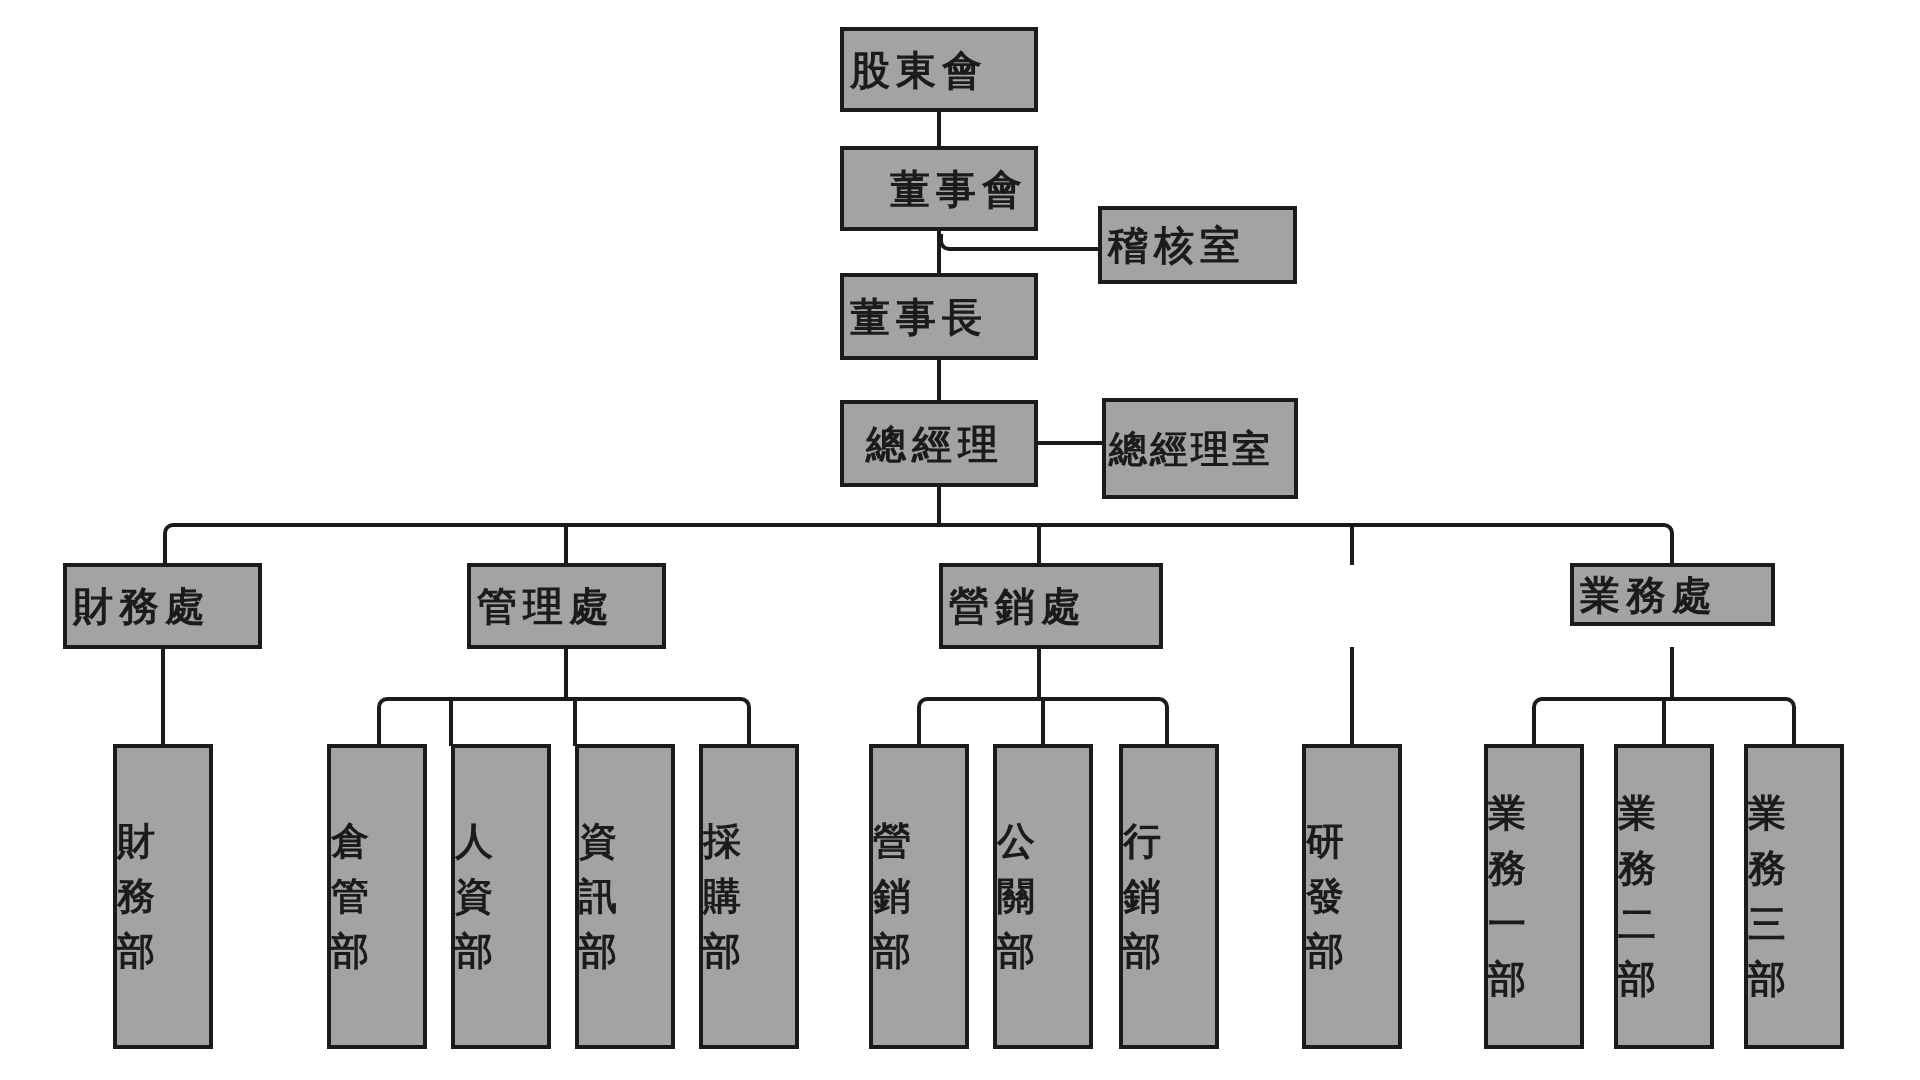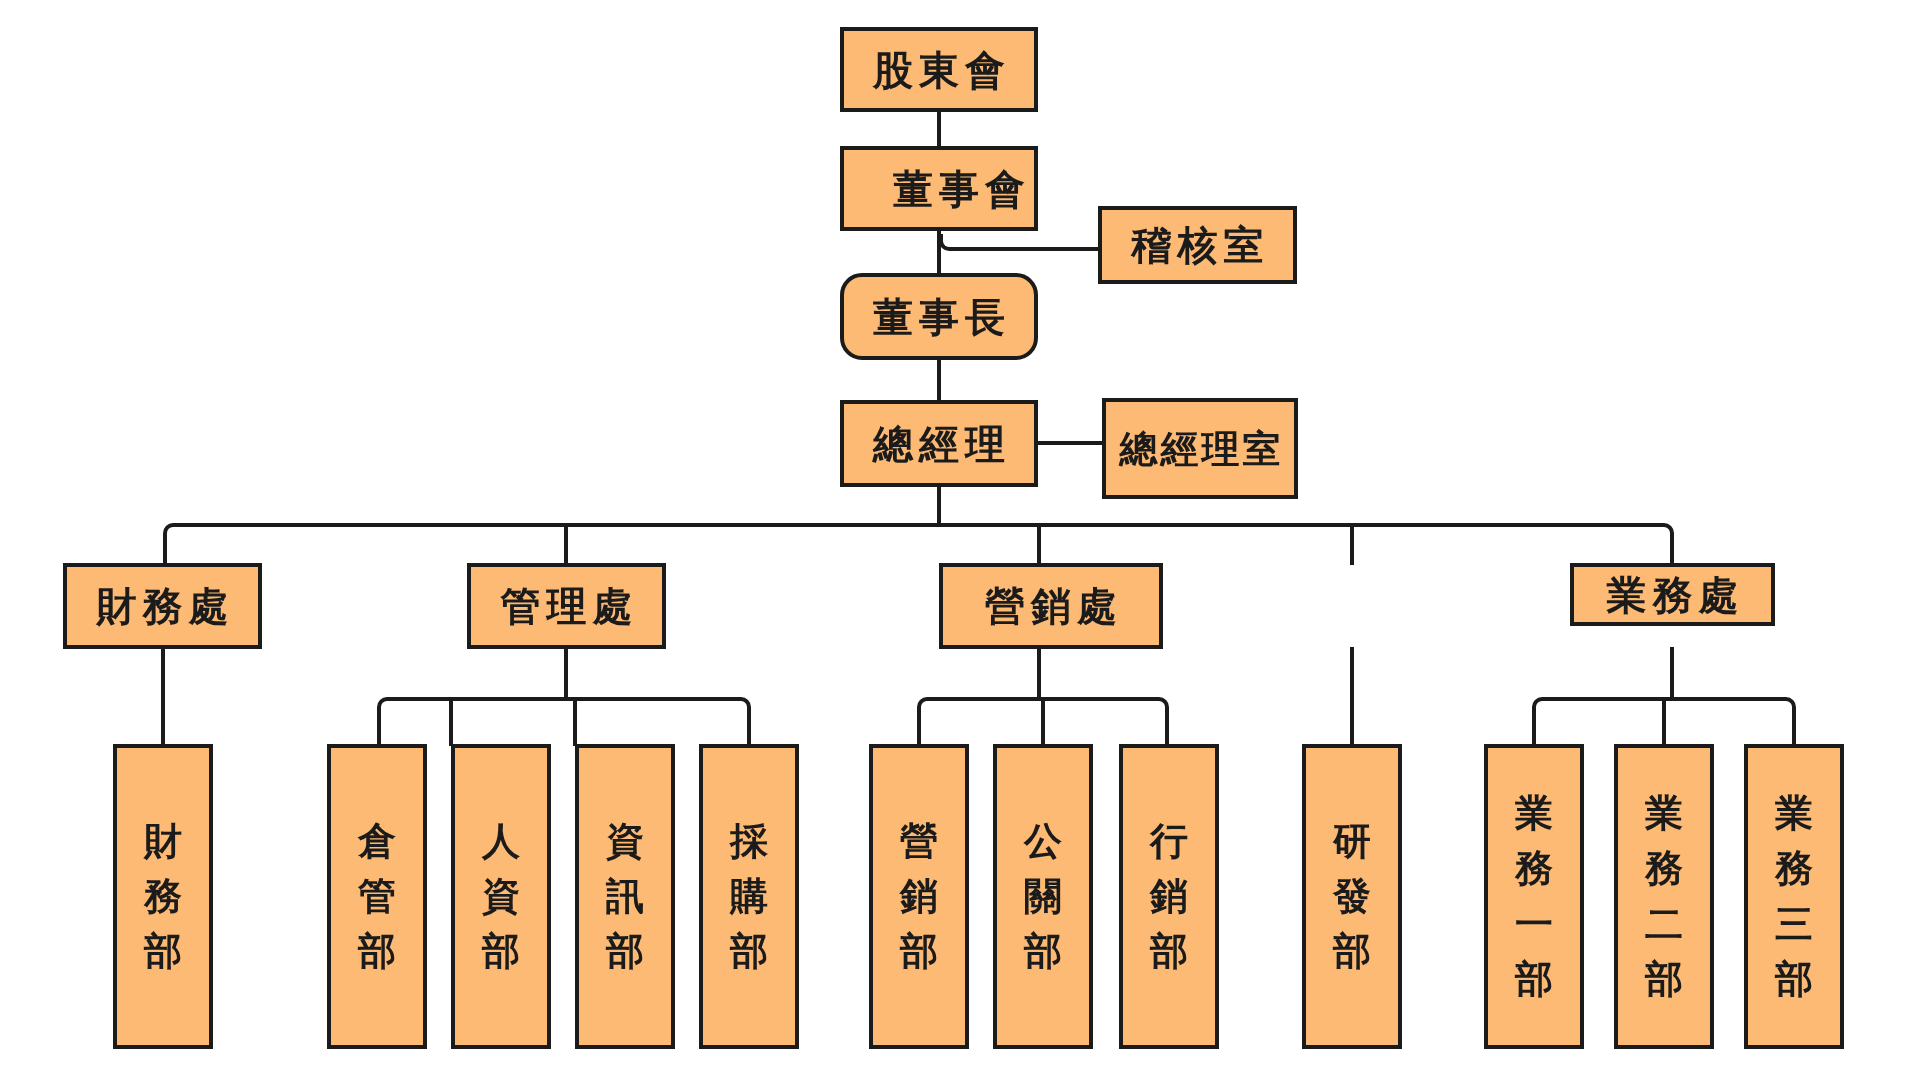--- a/index.html
+++ b/index.html
@@ -26,23 +26,23 @@
   }
   .elbow-bl {
     position: absolute; box-sizing: border-box;
     border-left: 4px solid var(--line);
     border-bottom: 4px solid var(--line);
     border-bottom-left-radius: 10px;
   }
   
   .node {
     position: absolute; box-sizing: border-box;
-    background: #fdba74;
+    background: #a3a3a3;
     border: 4px solid var(--line);
-    display: flex; align-items: center; justify-content: center;
+    display: flex; align-items: center; 
     font-weight: 700;
   }
   .node .lbl {
     font-size: 40px;
     letter-spacing: 6px;
     text-indent: 6px;
     white-space: nowrap;
     line-height: 1;
   }
   .vnode .lbl {
@@ -92,24 +92,24 @@
 
   <div class="node" style="left:840px; top:27px;  width:198px; height:85px;">
     <span class="lbl">股東會</span>
   </div>
   <div class="node" style="left:840px; top:146px; width:198px; height:85px;padding-left:40px;">
     <span class="lbl">董事會</span>
   </div>
   <div class="node" style="left:1098px; top:206px; width:199px; height:78px;">
     <span class="lbl">稽核室</span>
   </div>
-  <div class="node" style="left:840px; top:273px; width:198px; height:87px;border-radius:22px;">
+  <div class="node" style="left:840px; top:273px; width:198px; height:87px;">
     <span class="lbl">董事長</span>
   </div>
-  <div class="node" style="left:840px; top:400px; width:198px; height:87px;">
+  <div class="node" style="left:840px; top:400px; width:198px; height:87px;padding-left:16px;">
     <span class="lbl">總經理</span>
   </div>
   <div class="node" style="left:1102px; top:398px; width:196px; height:101px;">
     <span class="lbl" style="font-size:38px; letter-spacing:3px; text-indent:3px;">總經理室</span>
   </div>
 
   <div class="node" style="left:63px;   top:563px; width:199px; height:86px;">
     <span class="lbl">財務處</span>
   </div>
   <div class="node" style="left:467px;  top:563px; width:199px; height:86px;">

